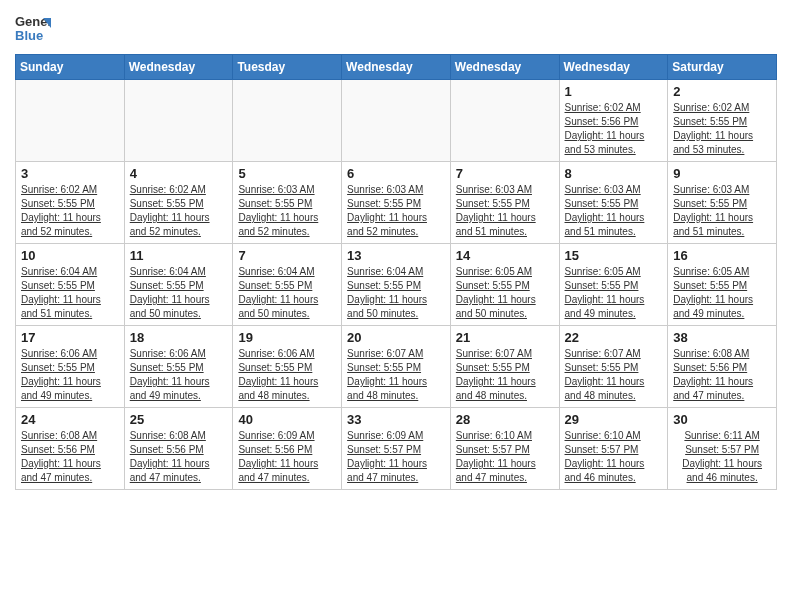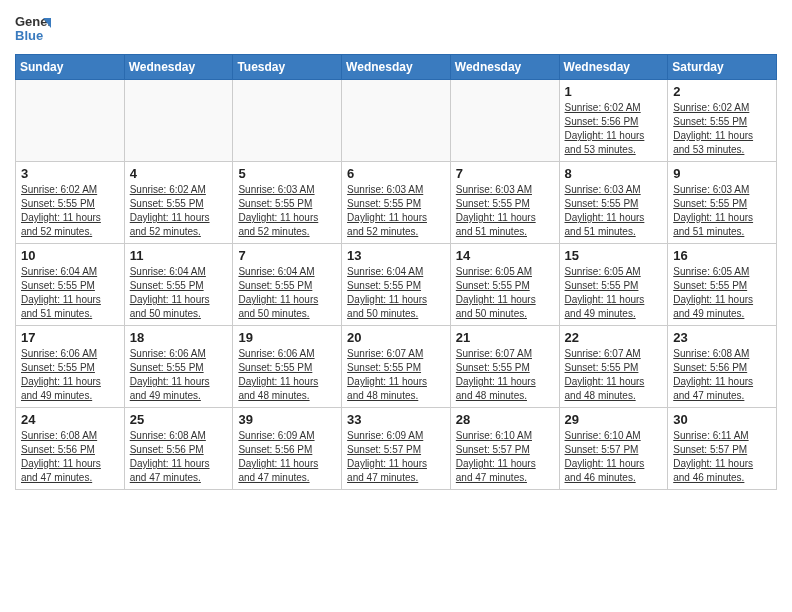--- a/index.html
+++ b/index.html
@@ -278,21 +278,21 @@
 and 48 minutes.</div>
           </td>
           <td>
             <span class="day-number">22</span>
             <div class="day-info" style="white-space: pre-line;">Sunrise: 6:07 AM
 Sunset: 5:55 PM
 Daylight: 11 hours
 and 48 minutes.</div>
           </td>
           <td>
-            <span class="day-number">23</span>
+            <span class="day-number">38</span>
             <div class="day-info" style="white-space: pre-line;">Sunrise: 6:08 AM
 Sunset: 5:56 PM
 Daylight: 11 hours
 and 47 minutes.</div>
           </td>
         </tr>
         <tr>
           <td>
             <span class="day-number">24</span>
             <div class="day-info" style="white-space: pre-line;">Sunrise: 6:08 AM
@@ -301,21 +301,21 @@
 and 47 minutes.</div>
           </td>
           <td>
             <span class="day-number">25</span>
             <div class="day-info" style="white-space: pre-line;">Sunrise: 6:08 AM
 Sunset: 5:56 PM
 Daylight: 11 hours
 and 47 minutes.</div>
           </td>
           <td>
-            <span class="day-number">39</span>
+            <span class="day-number">40</span>
             <div class="day-info" style="white-space: pre-line;">Sunrise: 6:09 AM
 Sunset: 5:56 PM
 Daylight: 11 hours
 and 47 minutes.</div>
           </td>
           <td>
             <span class="day-number">33</span>
             <div class="day-info" style="white-space: pre-line;">Sunrise: 6:09 AM
 Sunset: 5:57 PM
 Daylight: 11 hours
@@ -330,21 +330,21 @@
           </td>
           <td>
             <span class="day-number">29</span>
             <div class="day-info" style="white-space: pre-line;">Sunrise: 6:10 AM
 Sunset: 5:57 PM
 Daylight: 11 hours
 and 46 minutes.</div>
           </td>
           <td>
             <span class="day-number">30</span>
-            <div class="day-info" style="white-space: pre-line;">Sunrise: 6:11 AM
+            <div class="day-info" style="white-space: pre-line; text-align: center;">Sunrise: 6:11 AM
 Sunset: 5:57 PM
 Daylight: 11 hours
 and 46 minutes.</div>
           </td>
         </tr>
       </tbody>
   </table>
 </div>
 
 </body></html>

